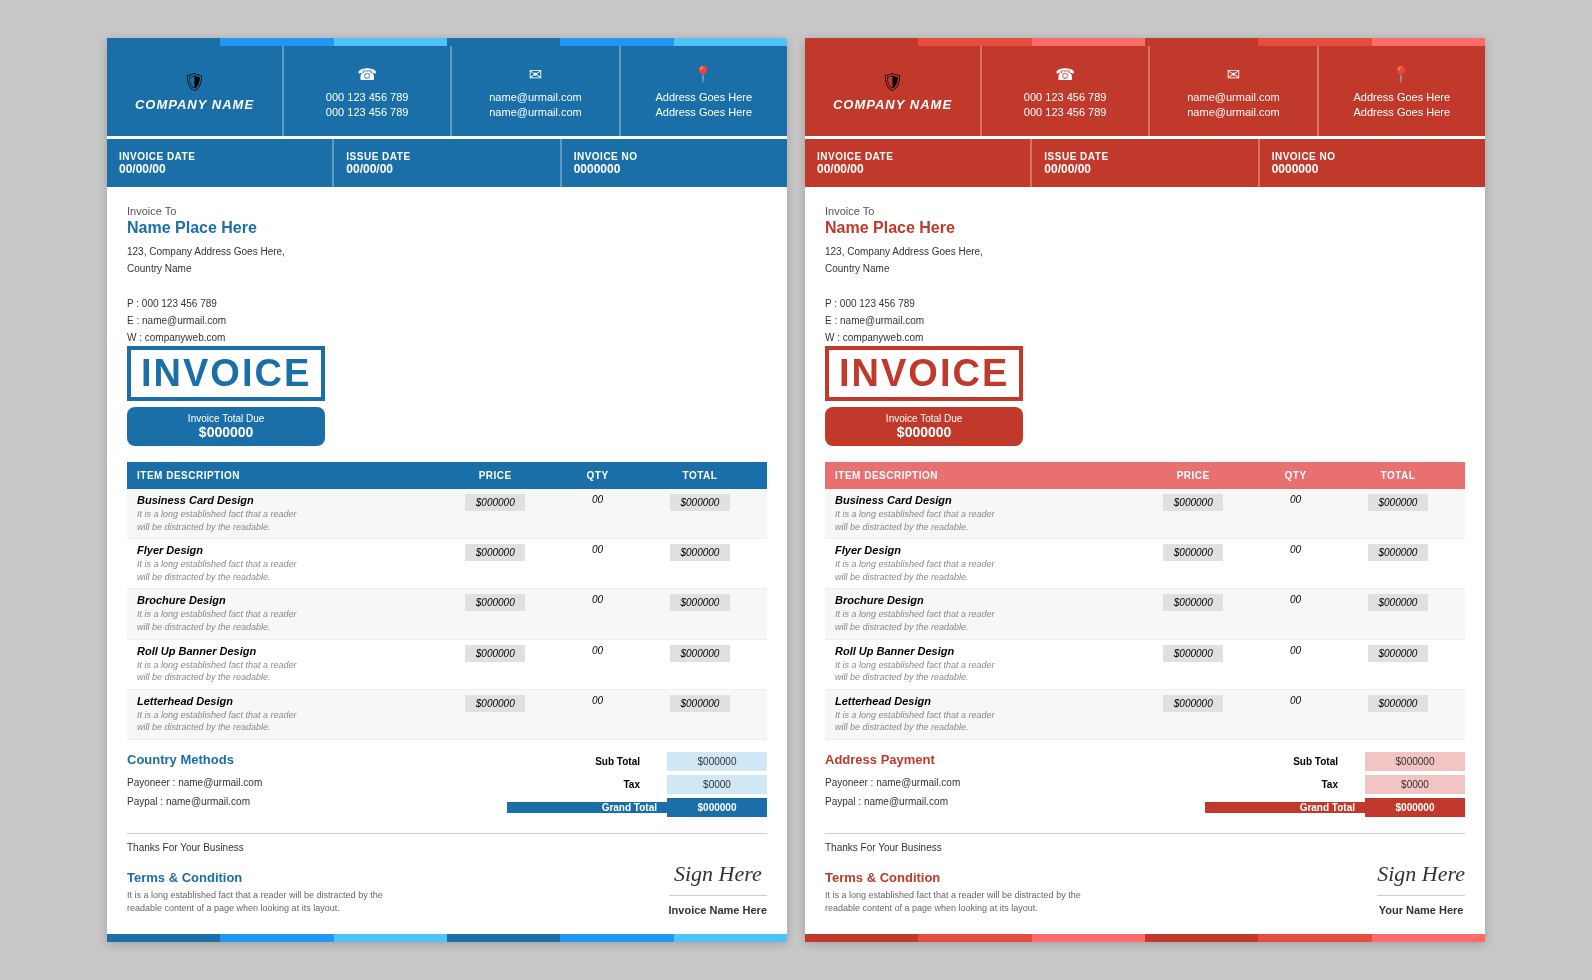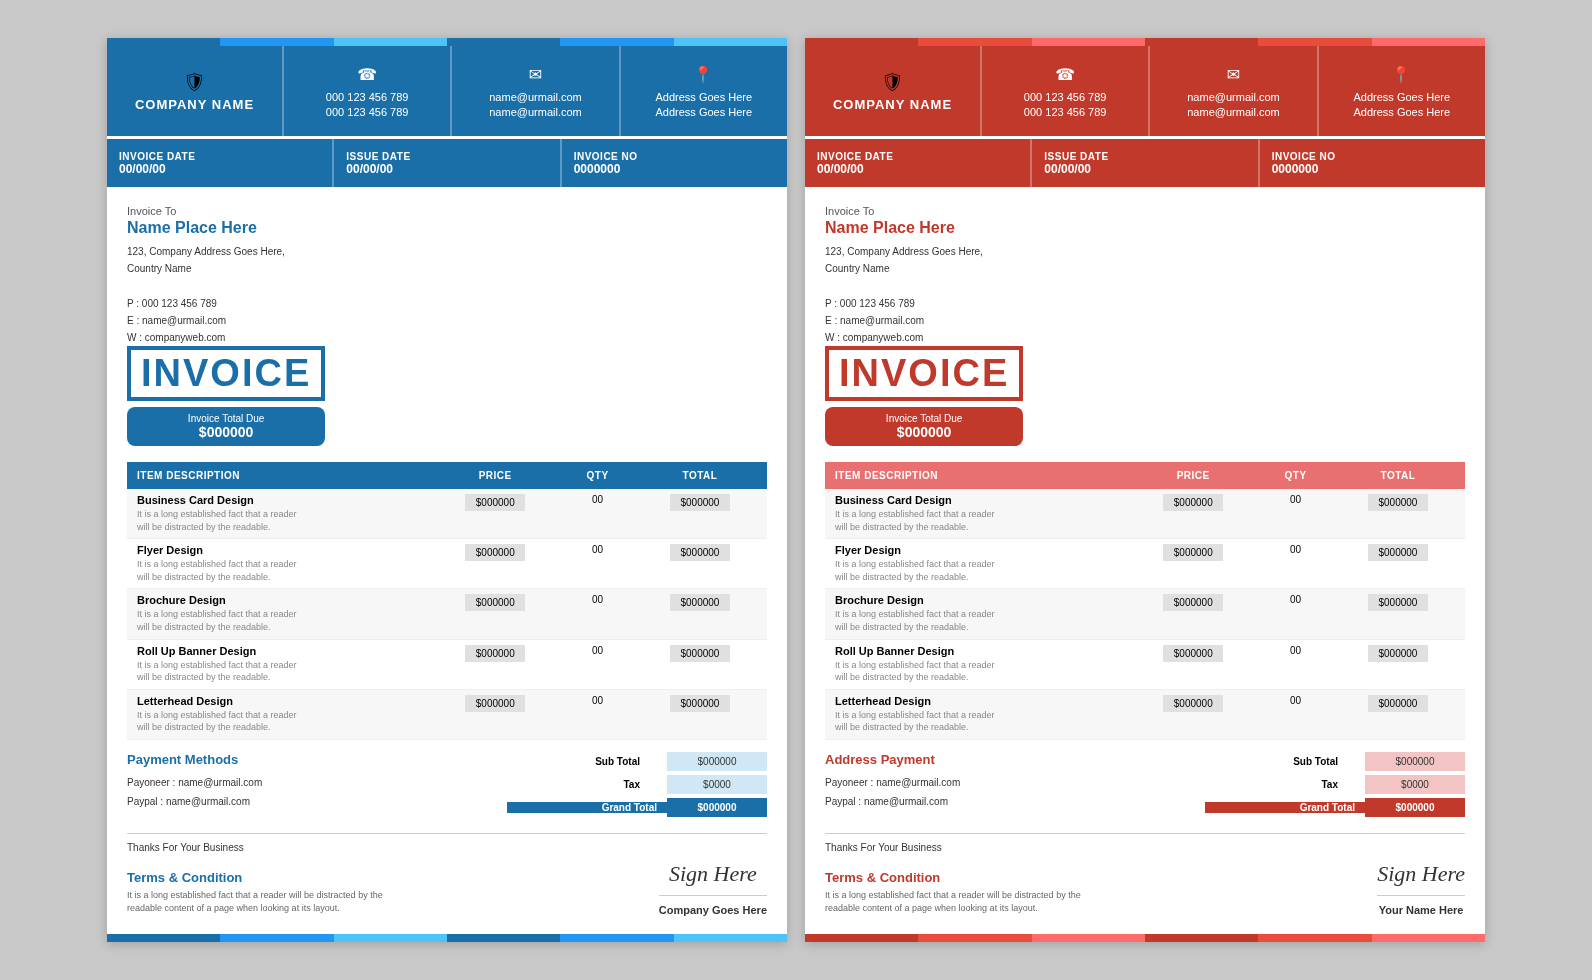--- a/index.html
+++ b/index.html
@@ -43,20 +43,21 @@
     .header-logo .company-name {
       font-size: 13px;
       font-weight: bold;
       letter-spacing: 1px;
       color: #fff;
       text-align: center;
     }
     .header-logo .company-name span {
       color: #fff;
       font-weight: 900;
+      font-style: italic;
     }
     .header-col {
       flex: 1;
       display: flex;
       flex-direction: column;
       align-items: center;
       justify-content: center;
       border-left: 2px solid rgba(255,255,255,0.3);
       padding: 8px;
       color: #fff;
@@ -194,20 +195,21 @@
     .table-header th:nth-child(2),
     .table-header th:nth-child(3),
     .table-header th:nth-child(4) {
       text-align: center;
     }
     .table-row td {
       padding: 5px 10px;
       font-size: 10px;
       vertical-align: top;
       border-bottom: 1px solid #eee;
+      font-style: italic;
     }
     .table-row:nth-child(odd) td { background: #f7f7f7; }
     .table-row:nth-child(even) td { background: #fff; }
     .item-name { font-weight: bold; font-size: 11px; margin-bottom: 2px; }
     .item-desc { color: #888; font-size: 9px; line-height: 1.4; }
     .cell-center { text-align: center; }
     .price-cell, .total-cell {
       text-align: center;
     }
     .price-bg {
@@ -488,21 +490,21 @@
       </td>
       <td class="cell-center">00</td>
       <td class="total-cell">
         <span class="price-bg">$000000</span>
       </td>
     </tr>
           </tbody>
       </table>
       <div class="bottom-section">
         <div class="payment-section">
-          <div class="payment-title">Payment Methods</div>
+          <div class="payment-title">Country Methods</div>
           <div class="payment-info">
             Payoneer : name@urmail.com<br>
             Paypal : name@urmail.com
           </div>
         </div>
         <div class="totals-section">
           <div class="totals-row">
             <div class="totals-label">Sub Total</div>
             <div class="totals-value sub-total-value">$000000</div>
           </div>
@@ -519,21 +521,21 @@
       <div class="divider-line"></div>
       <div class="thanks-line">Thanks For Your Business</div>
       <div class="terms-section">
         <div class="terms-left">
           <div class="terms-title">Terms &amp; Condition</div>
           <div class="terms-text">It is a long established fact that a reader will be distracted by the<br>readable content of a page when looking at its layout.</div>
         </div>
         <div class="sign-right">
           <div class="sign-cursive">Sign Here</div>
           <div class="divider-line"></div>
-          <div class="sign-name">Company Goes Here</div>
+          <div class="sign-name">Invoice Name Here</div>
         </div>
       </div>
     </div>
     <div class="bottom-stripes">
       <div class="stripe"></div>
       <div class="stripe"></div>
       <div class="stripe"></div>
       <div class="stripe"></div>
       <div class="stripe"></div>
       <div class="stripe"></div>

